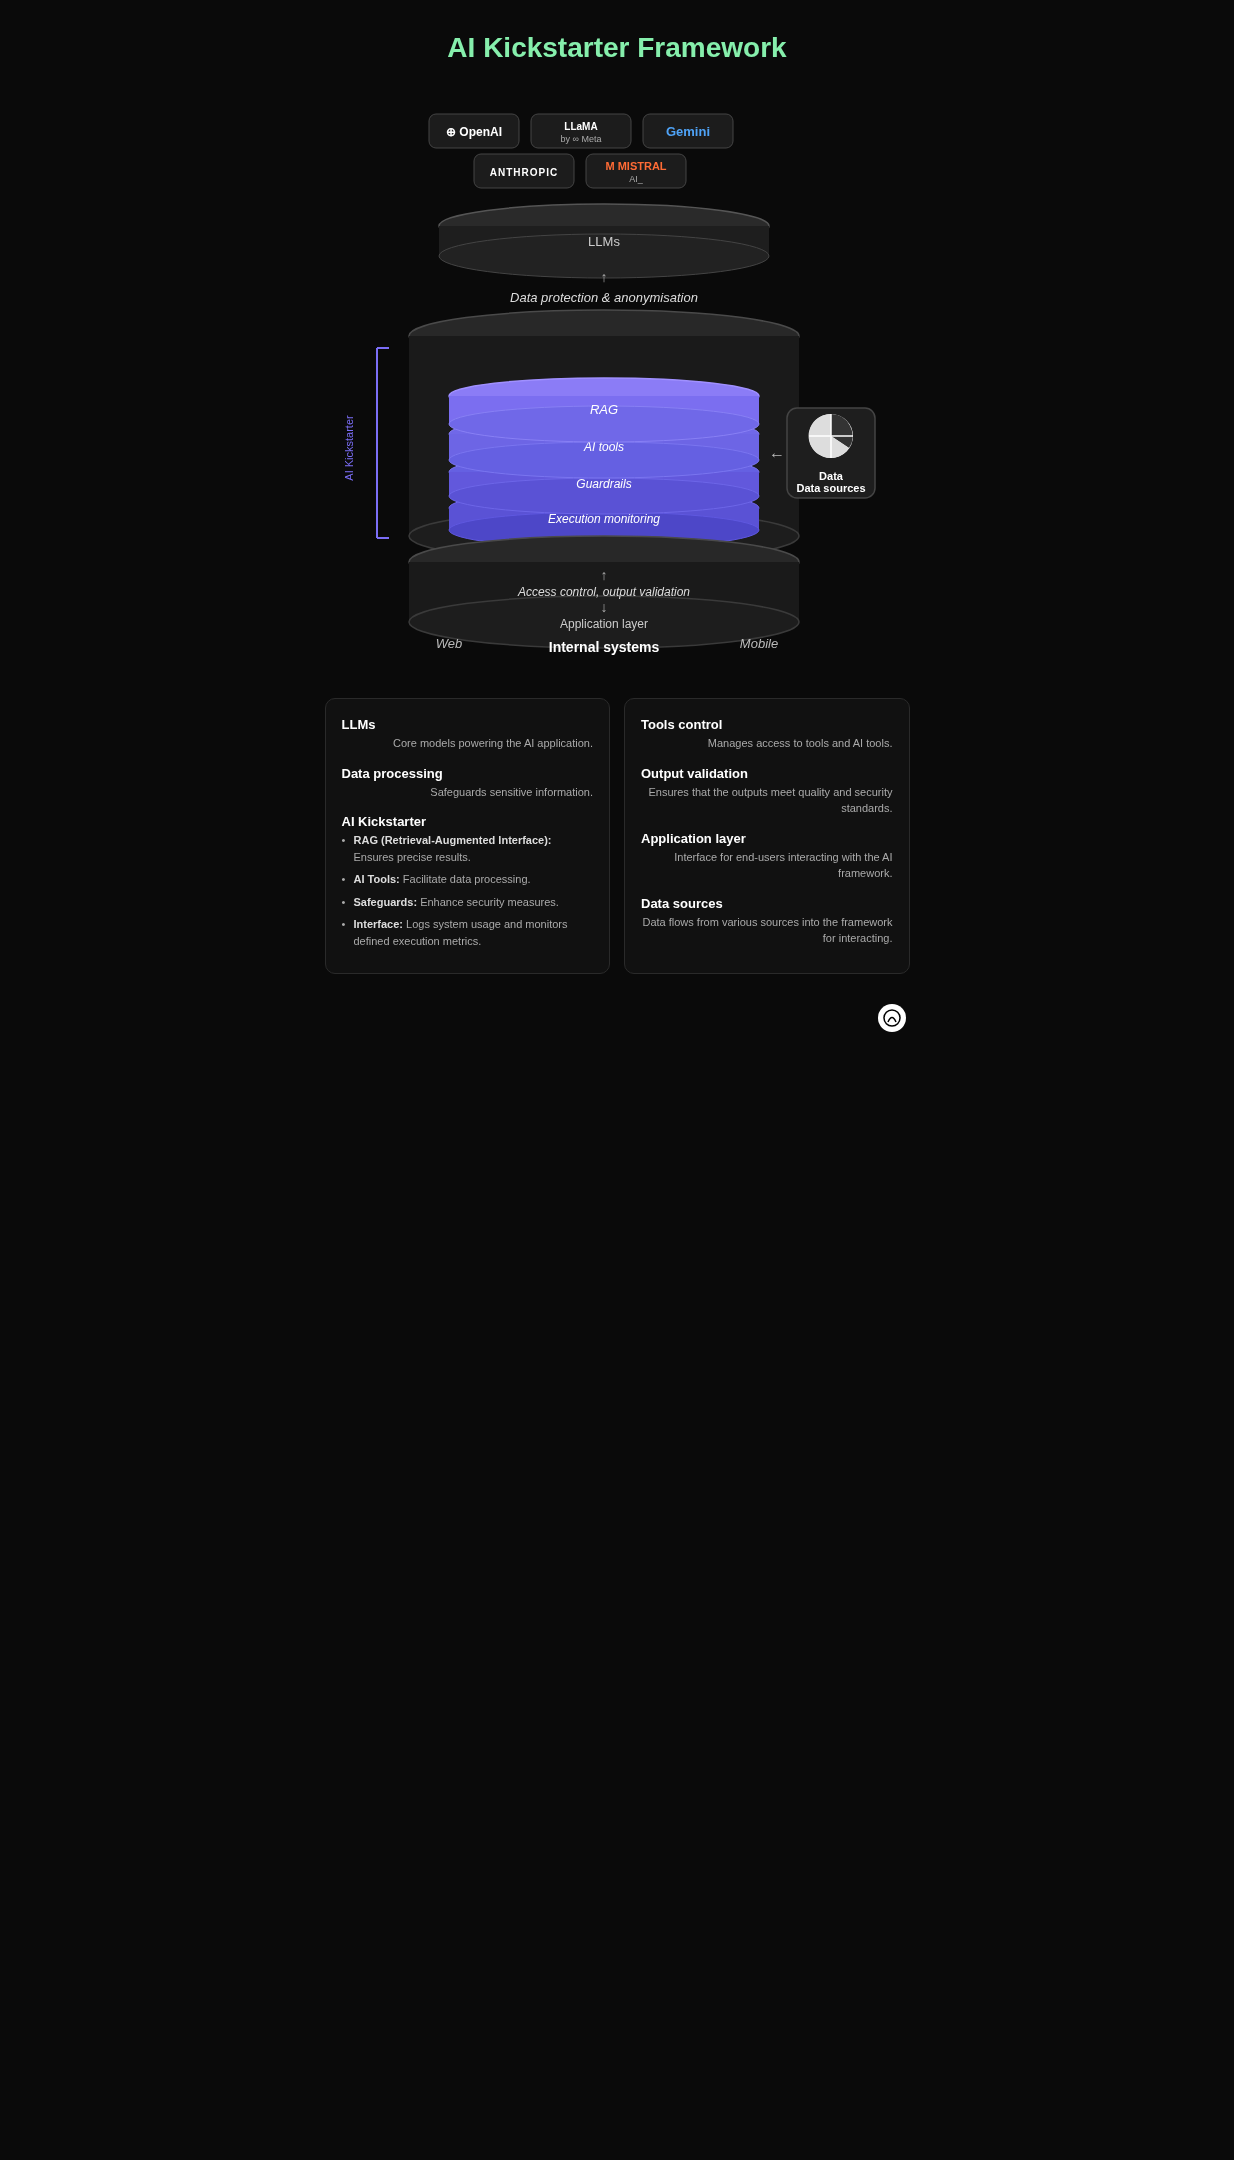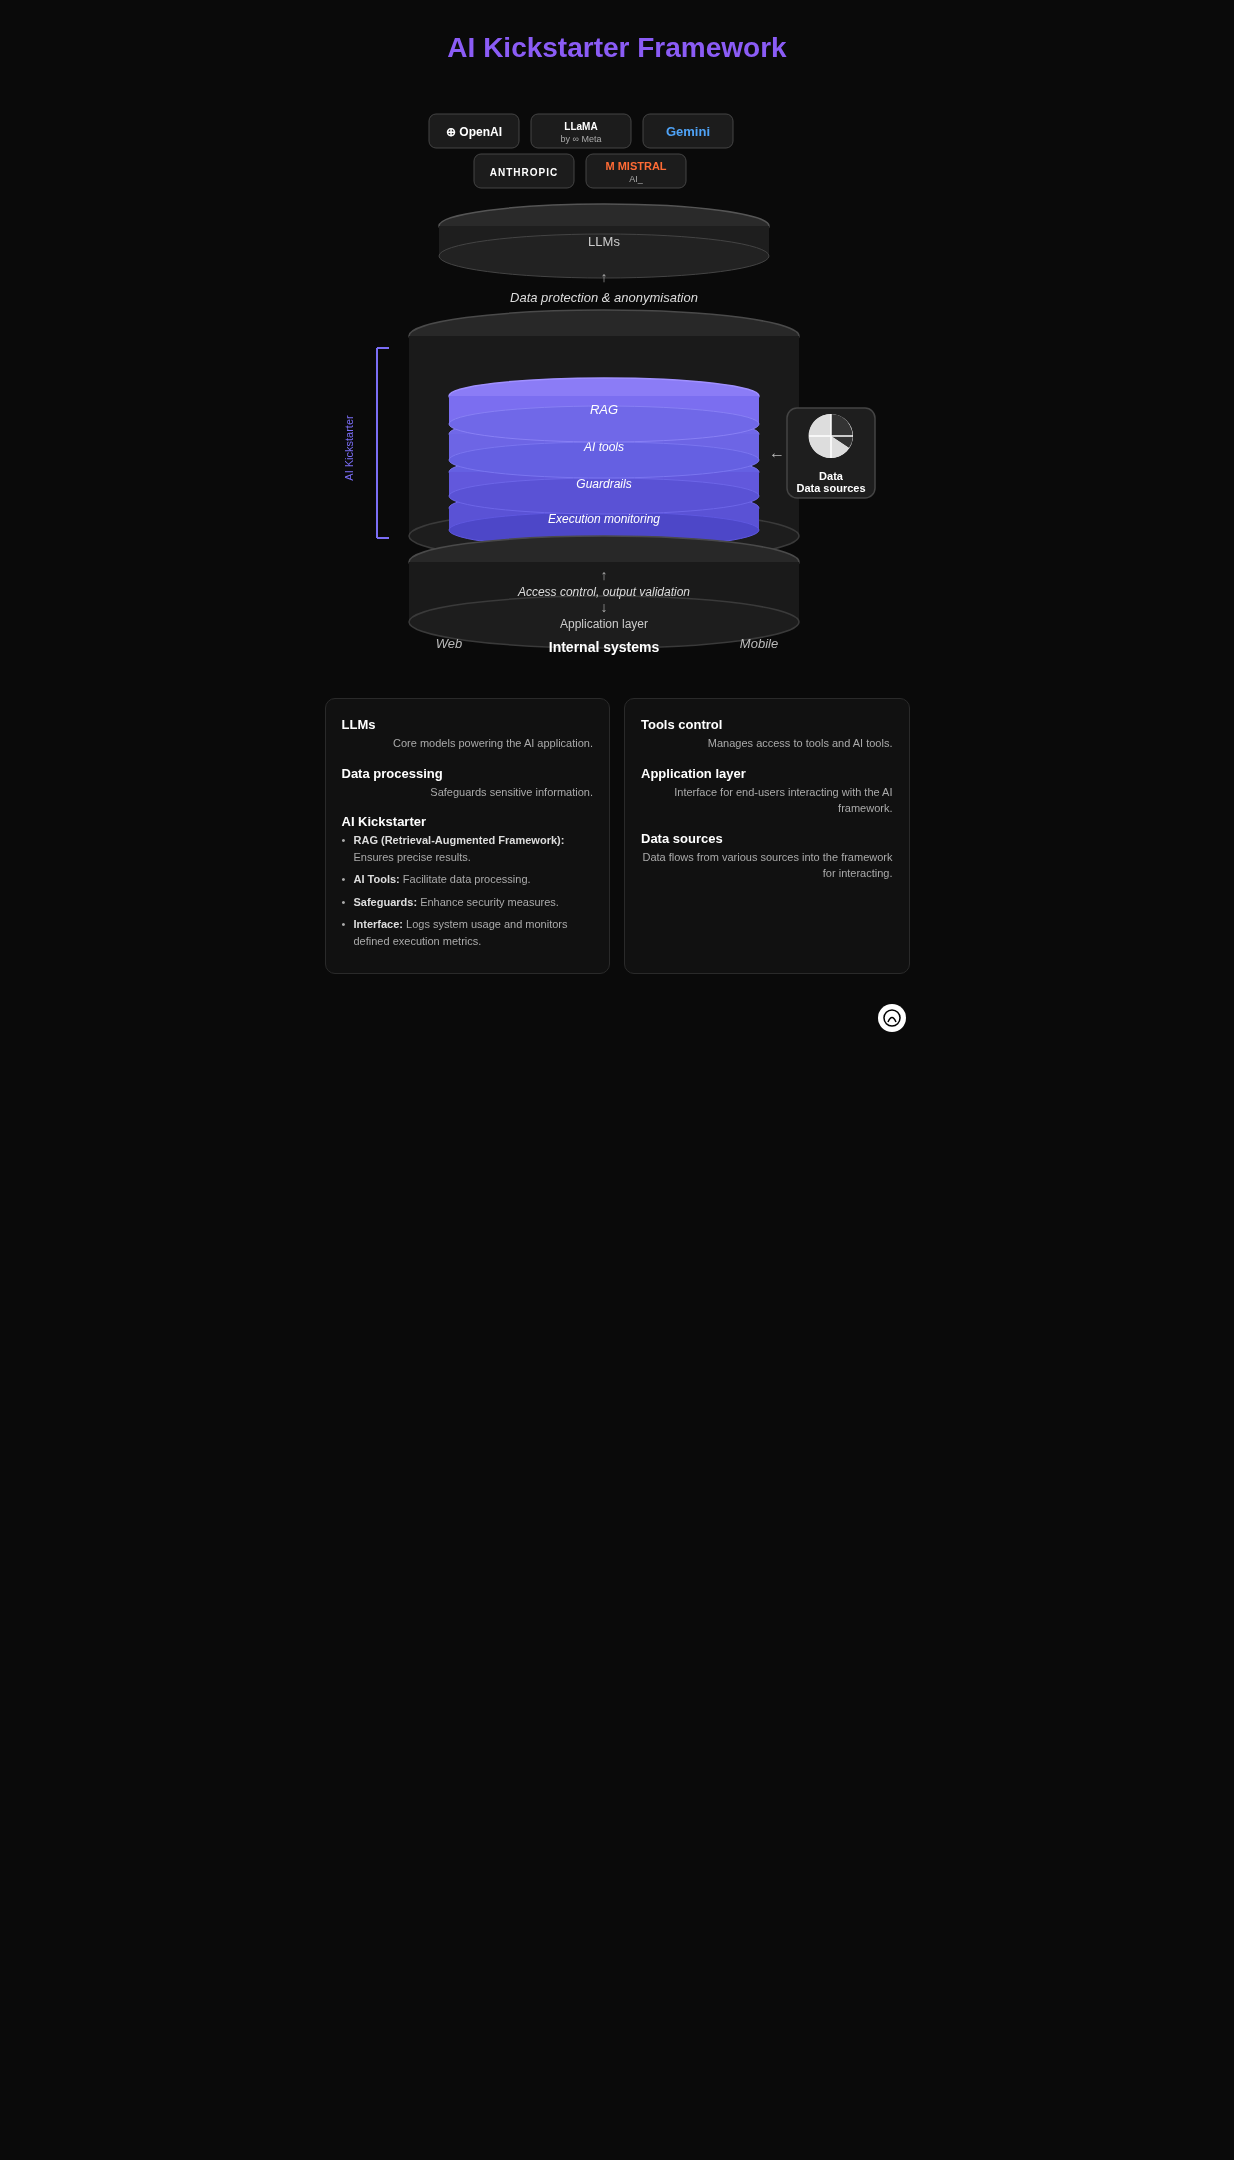--- a/index.html
+++ b/index.html
@@ -11,21 +11,21 @@
       min-height: 1080px;
       margin: 0 auto;
       overflow-x: hidden;
     }
 
     .page-title {
       text-align: center;
       font-size: 28px;
       font-weight: 700;
       padding: 32px 20px 24px;
-      color: #8b5cf6;
+      color: #86efac;
     }
 
     
     .diagram-svg-container {
       width: 100%;
       display: flex;
       justify-content: flex-start;
       padding: 20px 0 10px;
     }
 
@@ -210,32 +210,36 @@
       <div class="legend-title">LLMs</div>
       <div class="legend-desc">Core models powering the AI application.</div>
     </div>
     <div class="legend-item">
       <div class="legend-title">Data processing</div>
       <div class="legend-desc">Safeguards sensitive information.</div>
     </div>
     <div class="legend-item">
       <div class="legend-title">AI Kickstarter</div>
       <ul class="legend-list">
-        <li><strong>RAG (Retrieval-Augmented Framework):</strong> Ensures precise results.</li>
+        <li><strong>RAG (Retrieval-Augmented Interface):</strong> Ensures precise results.</li>
         <li><strong>AI Tools:</strong> Facilitate data processing.</li>
         <li><strong>Safeguards:</strong> Enhance security measures.</li>
         <li><strong>Interface:</strong> Logs system usage and monitors defined execution metrics.</li>
       </ul>
     </div>
   </div>
 
   <div class="legend-card">
     <div class="legend-item">
       <div class="legend-title">Tools control</div>
       <div class="legend-desc">Manages access to tools and AI tools.</div>
+    </div>
+    <div class="legend-item">
+      <div class="legend-title">Output validation</div>
+      <div class="legend-desc">Ensures that the outputs meet quality and security standards.</div>
     </div>
     <div class="legend-item">
       <div class="legend-title">Application layer</div>
       <div class="legend-desc">Interface for end-users interacting with the AI framework.</div>
     </div>
     <div class="legend-item">
       <div class="legend-title">Data sources</div>
       <div class="legend-desc">Data flows from various sources into the framework for interacting.</div>
     </div>
   </div>

